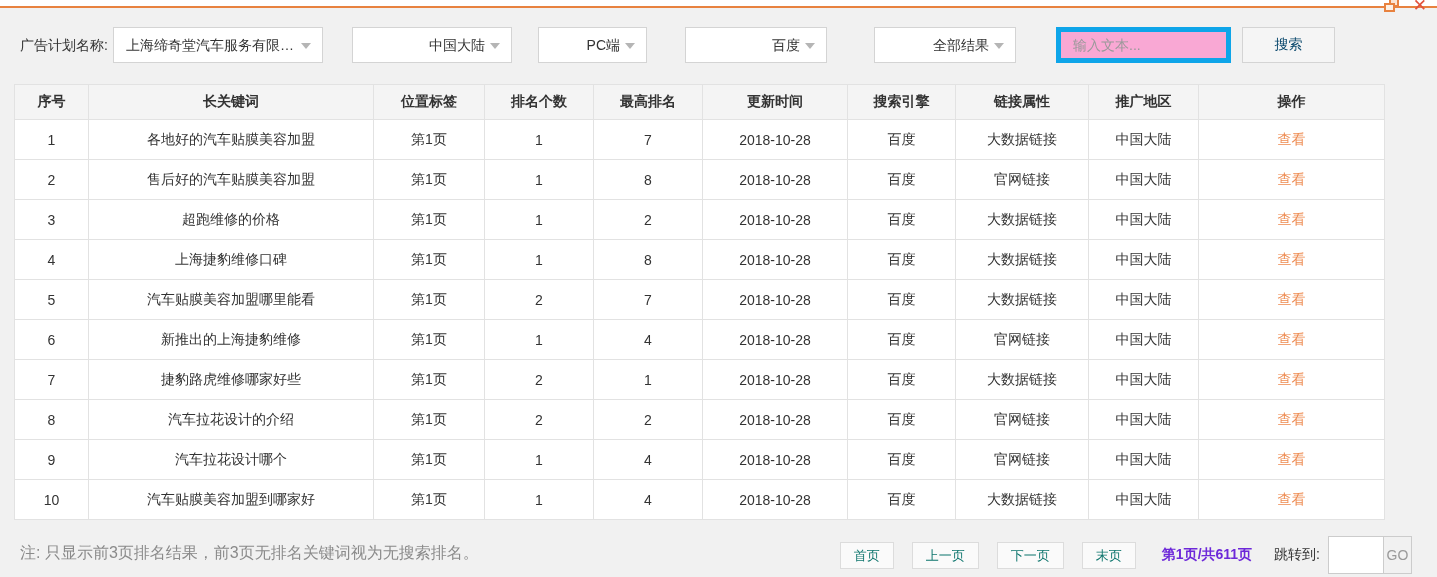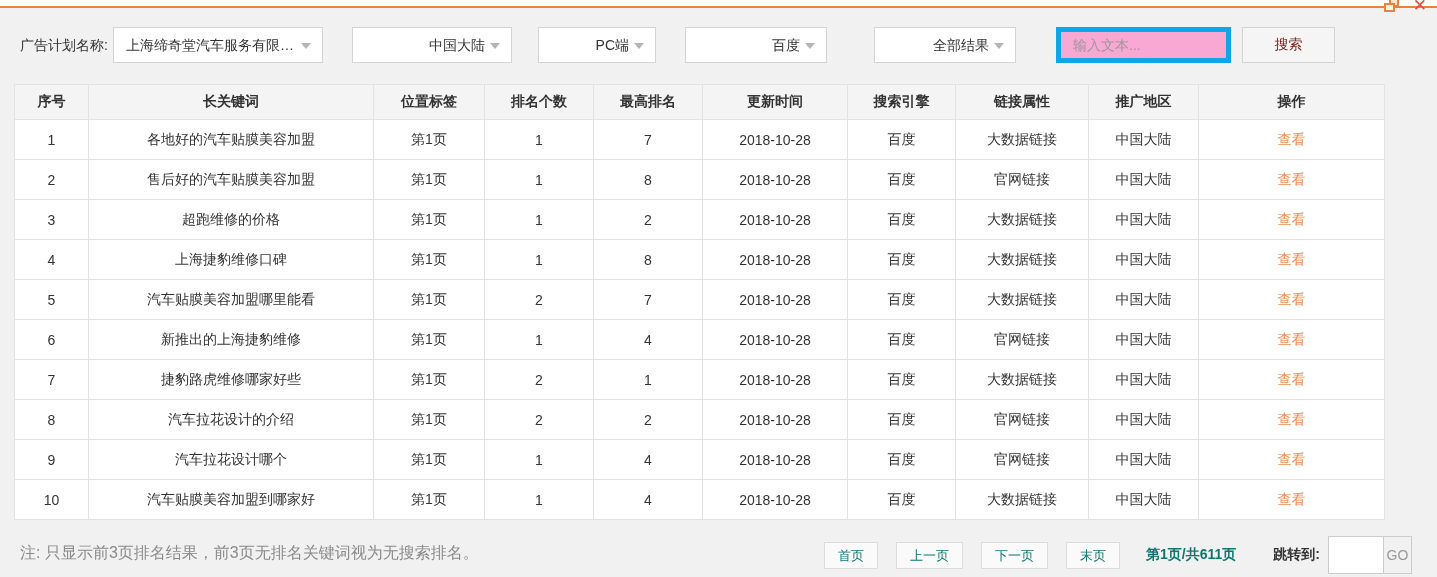--- a/index.html
+++ b/index.html
@@ -46,32 +46,32 @@
     padding:0 26px 0 12px; color:#333; cursor:pointer;
     white-space:nowrap; overflow:hidden; text-overflow:ellipsis;text-align:right;
   }
   .sel .arr {
     position:absolute; right:11px; top:15px; width:0; height:0;
     border-left:5px solid transparent; border-right:5px solid transparent;
     border-top:6px solid #b5b5b5;
   }
   .sel1 { left:113px;  width:210px; }
   .sel2 { left:352px;  width:160px; }
-  .sel3 { left:538px;  width:118px; }
+  .sel3 { left:538px;  width:109px; }
   .sel4 { left:685px;  width:142px; }
   .sel5 { left:874px;  width:142px; }
   .txt-input {
     position:absolute; left:1056px; top:0; width:175px; height:36px;
     border:5px solid #0ea5e9; background:#f9a8d4; padding:4px 12px;
     font-size:14px; font-family:inherit; color:#333;
   }
   .txt-input::placeholder { color:#999; }
   .search-btn {
     position:absolute; left:1242px; top:0; width:93px; height:36px;
-    background:#f5f5f5; border:1px solid #d4d4d4; color:#7f1d1d;
+    background:#f5f5f5; border:1px solid #d4d4d4; color:#0c4a6e;
     font-size:14px; font-family:inherit; cursor:pointer;
   }
   
   .table-wrap { position:absolute; left:14px; top:84px; width:1370px;border-radius:10px; }
   table { border-collapse:collapse; table-layout:fixed; width:1370px; background:#fff; }
   th, td {
     border:1px solid #e2e2e2; text-align:center; font-size:14px;
     overflow:hidden; white-space:nowrap;
   }
   th { height:35px; background:#f4f4f4; font-weight:bold; color:#333; }
@@ -84,22 +84,22 @@
   .pager {
     position:absolute; right:25px; top:536px; height:38px;
     display:flex; align-items:center;
   }
   .pg-btn {
     height:27px; line-height:25px; padding:0 13px; margin-left:18px;
     background:#fafafa; border:1px solid #dcdcdc; color:#0f766e;
     font-size:13px; font-family:inherit; cursor:pointer;
   }
   .pg-btn:first-child { margin-left:0; }
-  .pg-info { margin-left:26px; font-size:14px; font-weight:bold; color:#0f766e; }
-  .jump-label { margin-left:37px; font-size:14px; font-weight:bold; color:#333; }
+  .pg-info { margin-left:26px; font-size:14px; font-weight:bold; color:#6d28d9; }
+  .jump-label { margin-left:22px; font-size:14px; font-weight:normal; color:#333; }
   .jump-box { display:flex; margin-left:8px; height:38px; }
   .jump-input {
     width:56px; height:38px; border:1px solid #ccc; background:#fff;
     font-size:14px; font-family:inherit; text-align:center; color:#333;
   }
   .go-btn {
     width:28px; height:38px; border:1px solid #ccc; border-left:none;
     background:transparent; color:#999; font-size:14px; font-family:inherit;
     cursor:pointer;
   }

